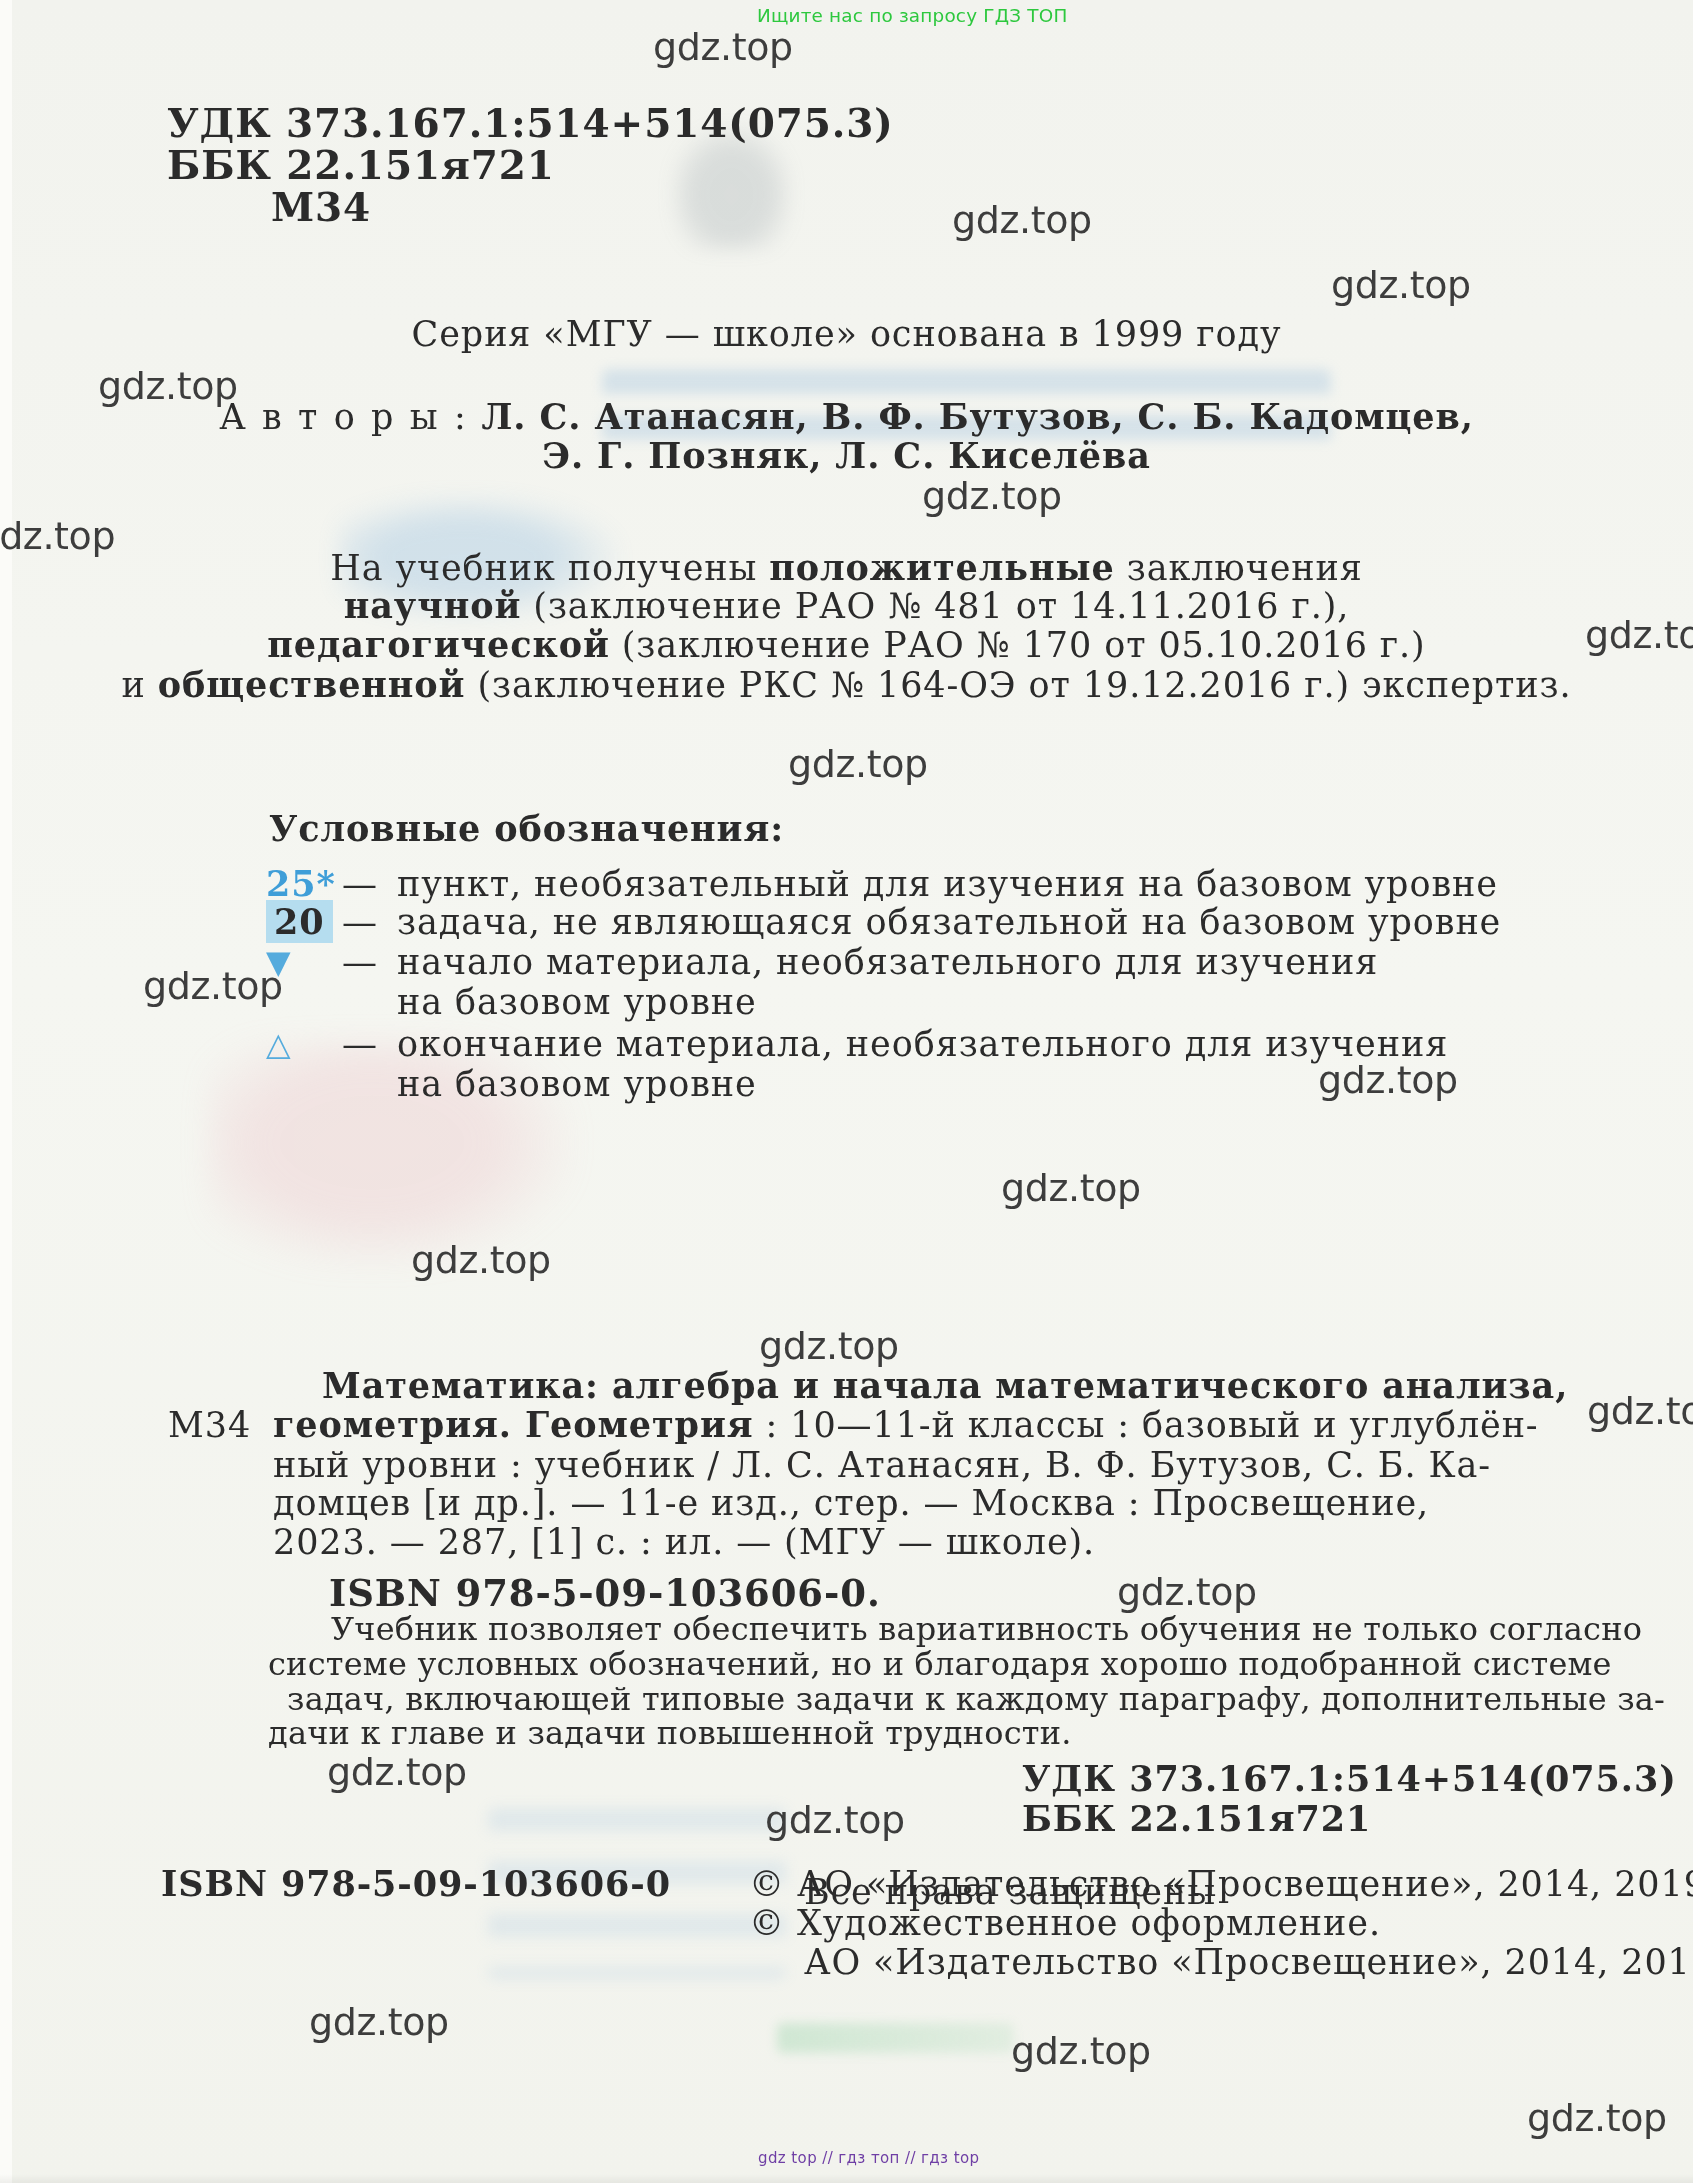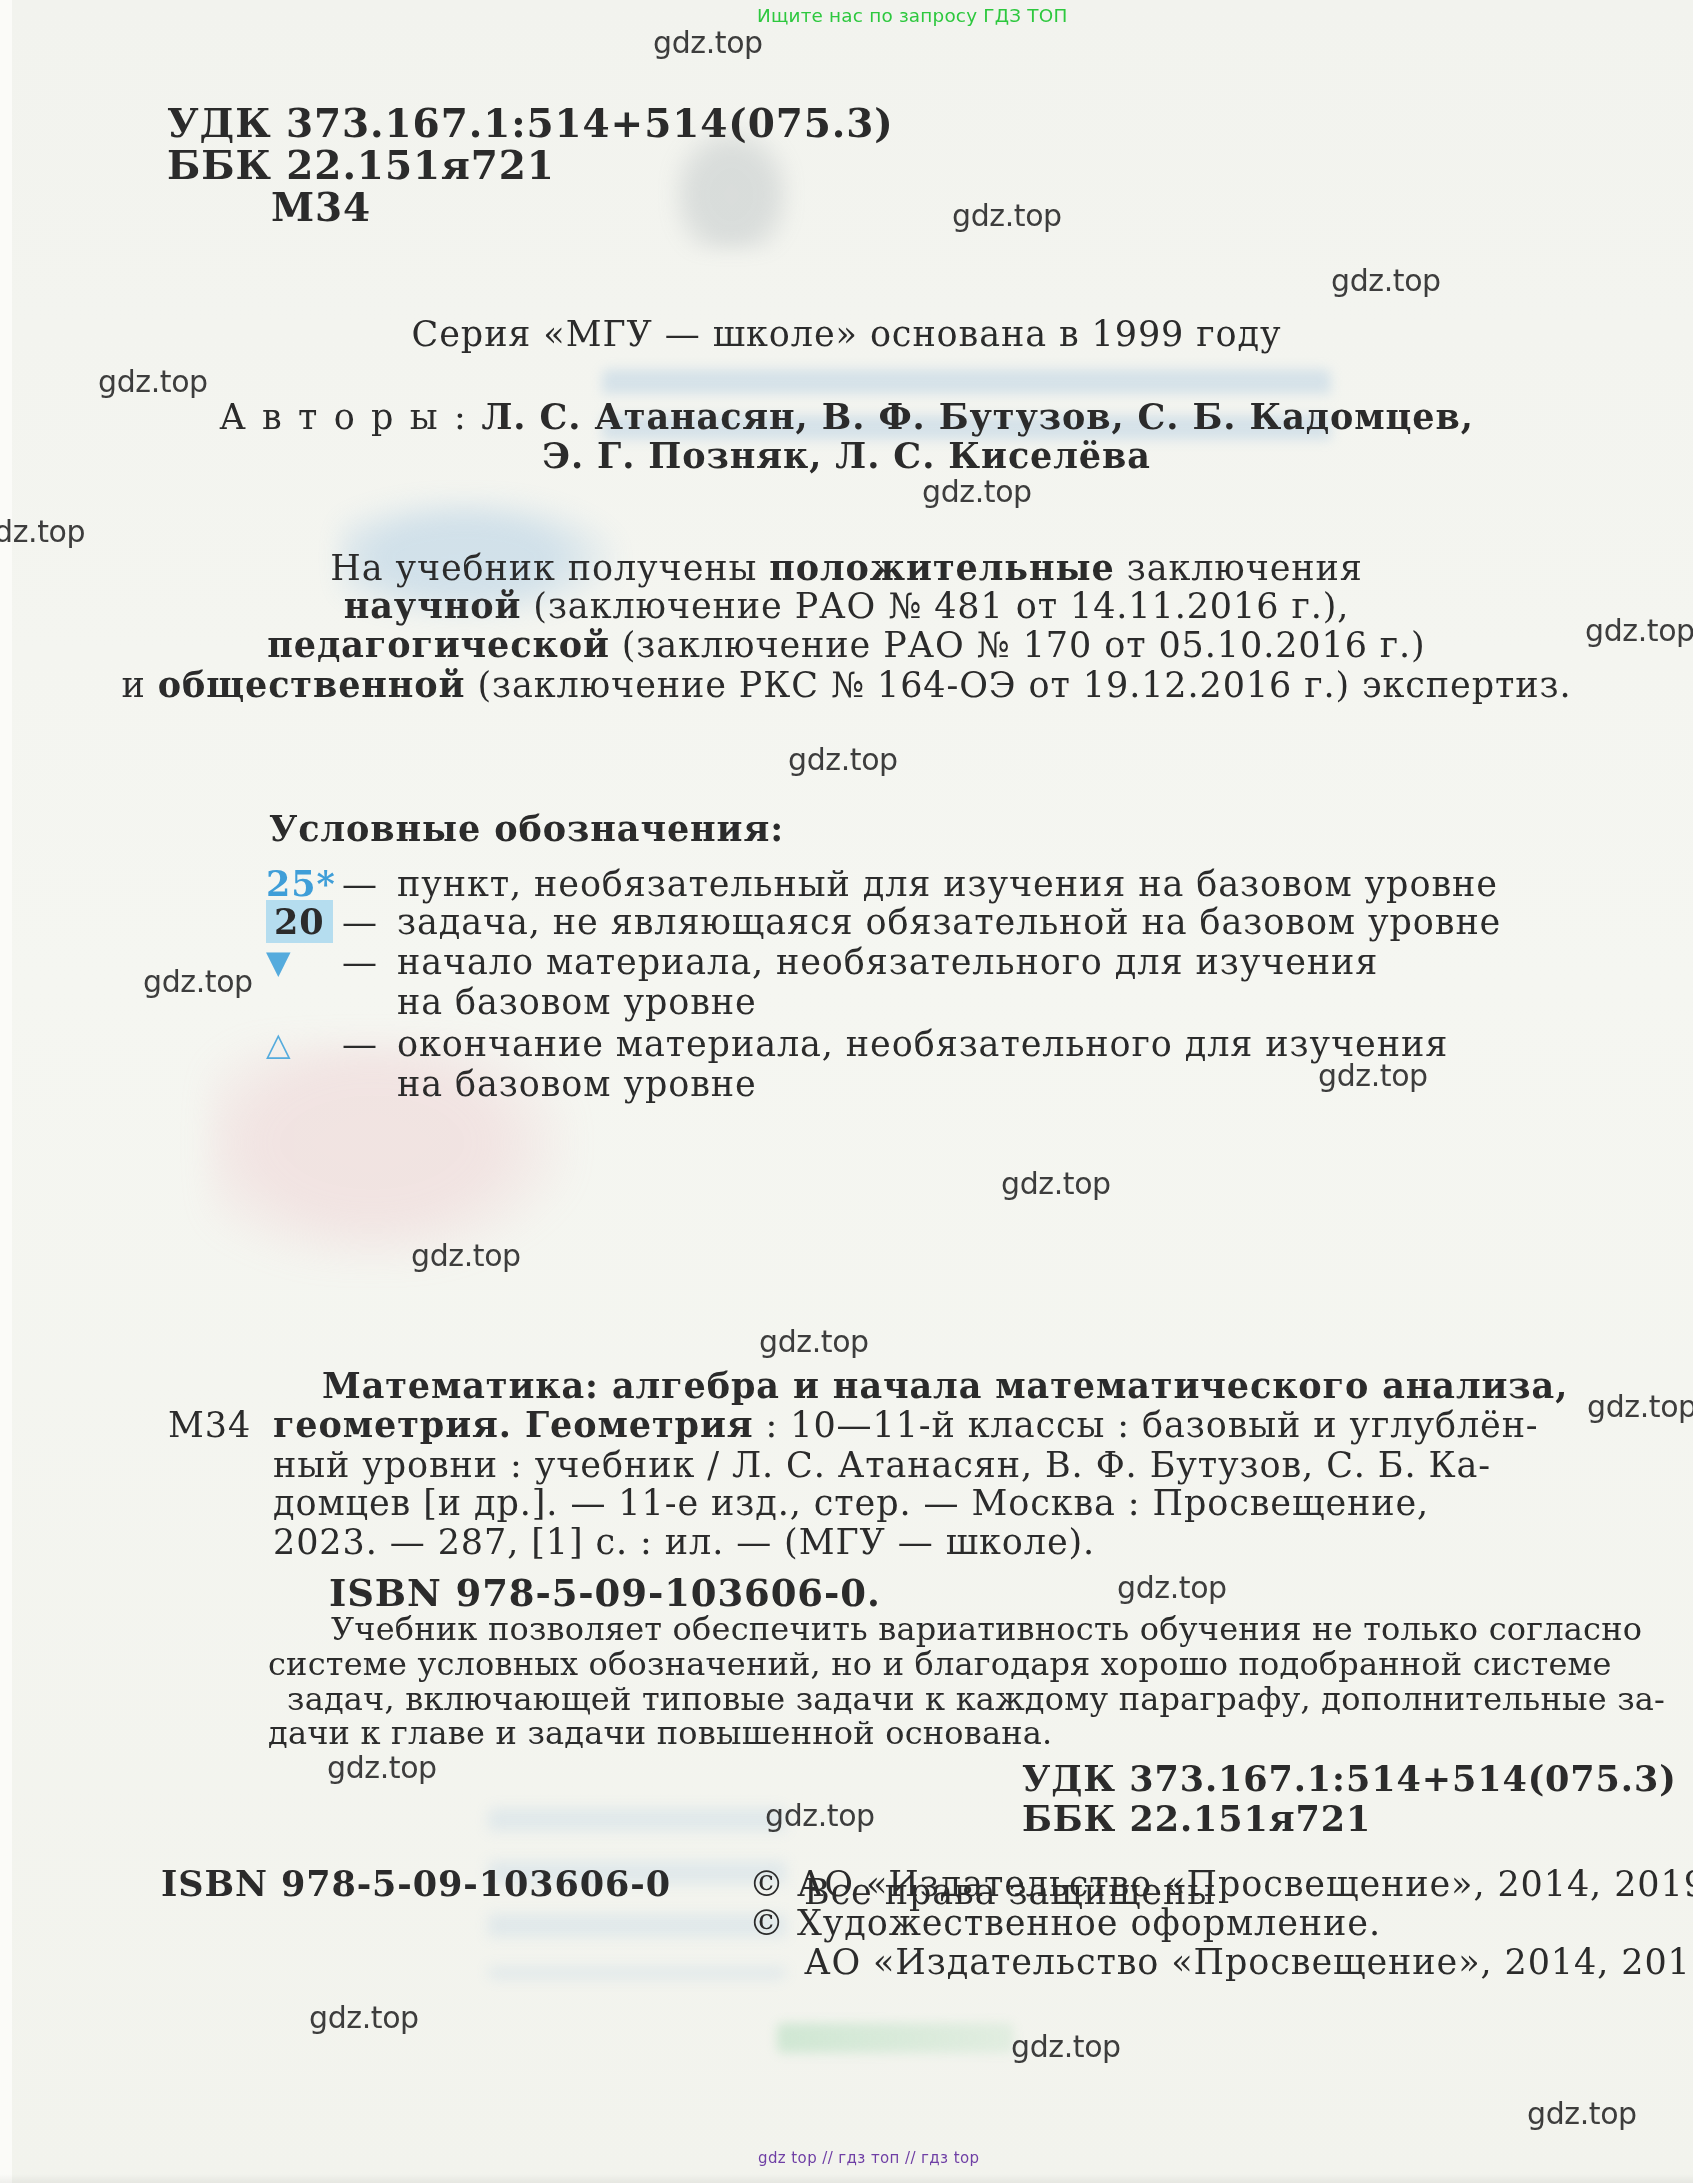--- a/index.html
+++ b/index.html
@@ -53,21 +53,21 @@
     font-size:18.4px;font-weight:500;color:#2dc83e;letter-spacing:0.2px;white-space:nowrap;
   }
   .bottom-banner{
     position:absolute;left:758px;top:2149px;
     font-family:"DejaVu Sans","Liberation Sans",sans-serif;
     font-size:15px;color:#6f3fa5;letter-spacing:0.4px;white-space:nowrap;
   }
   .wm{
     position:absolute;
     font-family:"DejaVu Sans","Liberation Sans",sans-serif;
-    font-size:30px;color:#2e2e2e;opacity:.92;letter-spacing:-0.4px;white-space:nowrap;
+    font-size:38px;color:#2e2e2e;opacity:.92;letter-spacing:-0.4px;white-space:nowrap;
   }
 
   
   .txt{font-size:35px;line-height:40px;letter-spacing:0.9px;white-space:nowrap;}
   .abs{position:absolute;}
   .center{left:0;width:1693px;text-align:center;}
   b,.bold{font-weight:700;}
 
   .imprint-top{left:167px;top:102px;font-size:39px;line-height:42px;font-weight:700;letter-spacing:0.9px;}
   .imprint-top .code-line{margin-left:104px;}
@@ -191,21 +191,21 @@
   <div class="abs txt biblio-code">М34</div>
   <div class="abs txt biblio-line2"><b>геометрия. Геометрия</b><span> : 10—11-й классы : базовый и углублён-</span></div>
   <div class="abs txt biblio-line3">ный уровни : учебник / Л. С. Атанасян, В. Ф. Бутузов, С. Б. Ка-</div>
   <div class="abs txt biblio-line4">домцев [и др.]. — 11-е изд., стер. — Москва : Просвещение,</div>
   <div class="abs txt biblio-line5">2023. — 287, [1] с. : ил. — (МГУ — школе).</div>
   <div class="abs txt biblio-isbn">ISBN 978-5-09-103606-0.</div>
 
   <div class="abs annot annot-1">Учебник позволяет обеспечить вариативность обучения не только согласно</div>
   <div class="abs annot annot-2">системе условных обозначений, но и благодаря хорошо подобранной системе</div>
   <div class="abs annot annot-3">задач, включающей типовые задачи к каждому параграфу, дополнительные за-</div>
-  <div class="abs annot annot-4">дачи к главе и задачи повышенной основана.</div>
+  <div class="abs annot annot-4">дачи к главе и задачи повышенной трудности.</div>
 
   <div class="abs txt codes-bottom">
     <div>УДК 373.167.1:514+514(075.3)</div>
     <div>ББК 22.151я721</div>
   </div>
 
   <div class="abs txt cr-isbn">ISBN 978-5-09-103606-0</div>
   <div class="abs txt cr-line1">© АО «Издательство «Просвещение», 2014, 2019</div>
   <div class="abs txt cr-line2">© Художественное оформление.</div>
   <div class="abs txt cr-line3">АО «Издательство «Просвещение», 2014, 2019</div>

